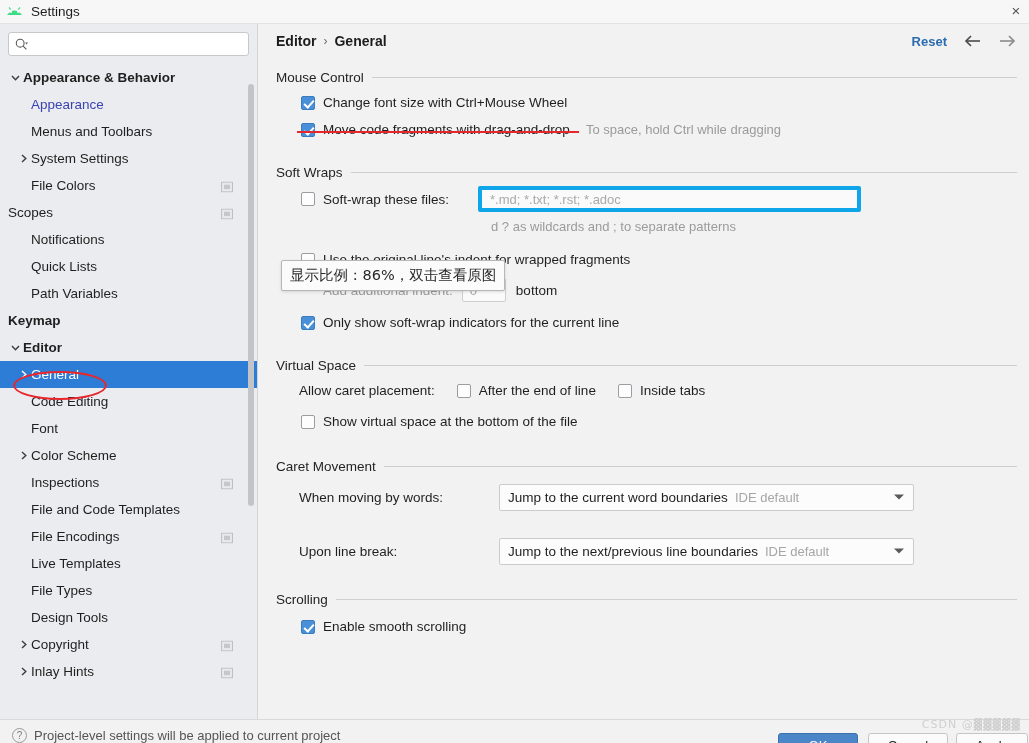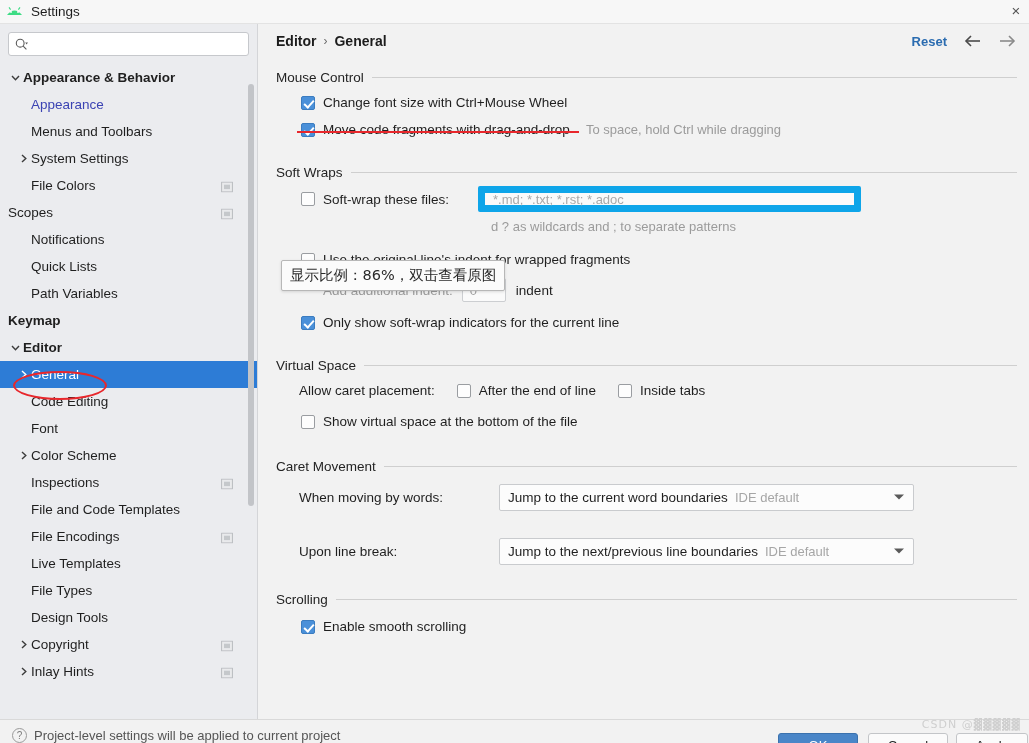--- a/index.html
+++ b/index.html
@@ -101,21 +101,21 @@
     content:""; position:absolute; left:3.5px; top:1px;
     width:4px; height:8px; border:solid #ffffff;
     border-width:0 2px 2px 0; transform:rotate(42deg);
   }
   .cb-label { margin-left:8px; font-size:13.5px; color:#1f1f1f; white-space:nowrap; }
   .hint { margin-left:16px; font-size:13px; color:#9b9b9b; white-space:nowrap; }
   .field-label { font-size:13.5px; color:#1f1f1f; white-space:nowrap; }
   .field-label.dim { color:#9b9b9b; }
 
   .textfield {
-    height:26px; background:#fafafa; border:7px solid #0ea5e9; border-radius:2px;
+    height:26px; background:#fafafa; border:4px solid #0ea5e9; border-radius:2px;
     display:flex; align-items:center; padding:0 8px;
     font-size:13px; color:#a9a9a9; white-space:nowrap;
   }
   .spinner {
     width:44px; height:24px; background:#fafafa; border:1px solid #ccced1;
     border-radius:2px; display:flex; align-items:center; padding:0 7px;
     font-size:13px; color:#a3a3a3;
   }
   .wildcard-hint {
     margin-left:215px; font-size:13px; color:#9b9b9b; white-space:nowrap;
@@ -396,21 +396,21 @@
       <div class="row" style="height:24px;text-align:right;">
         <span class="wildcard-hint">d ? as wildcards and ; to separate patterns</span>
       </div>
       <div class="row ml-25" style="margin-top:8px;">
         <span class="cb"></span>
         <span class="cb-label">Use the original line's indent for wrapped fragments</span>
       </div>
       <div class="row tall ml-47" style="margin-top:2px;">
         <span class="field-label dim">Add additional indent:</span>
         <span class="spinner" style="margin-left:9px;">0</span>
-        <span class="field-label" style="margin-left:10px;">indent</span>
+        <span class="field-label" style="margin-left:10px;">bottom</span>
       </div>
       <div class="row ml-25" style="margin-top:4px;">
         <span class="cb checked"></span>
         <span class="cb-label">Only show soft-wrap indicators for the current line</span>
       </div>
     </div>
 
     <div class="section">
       <div class="section-head" style="margin-top:22px;">
         <span class="section-title">Virtual Space</span>

